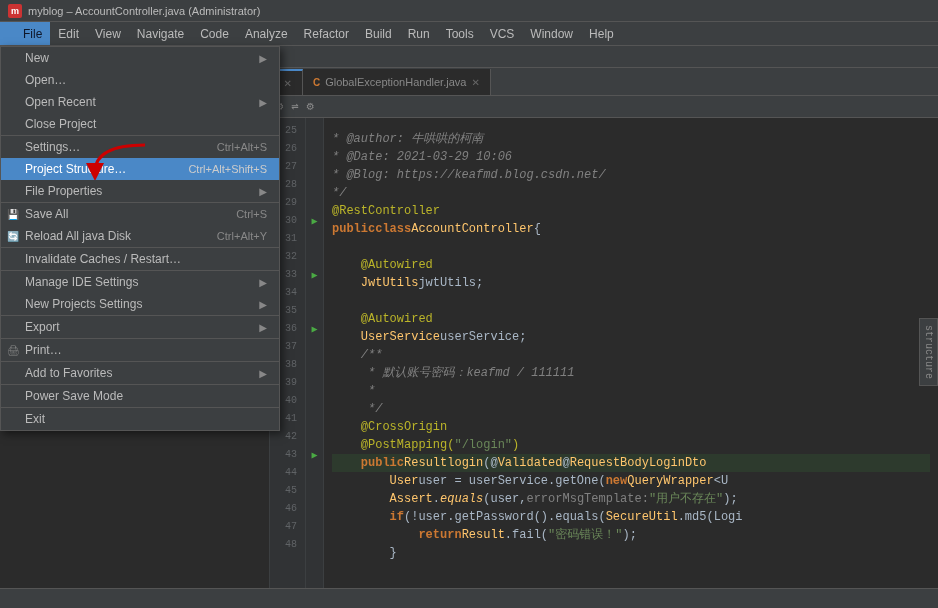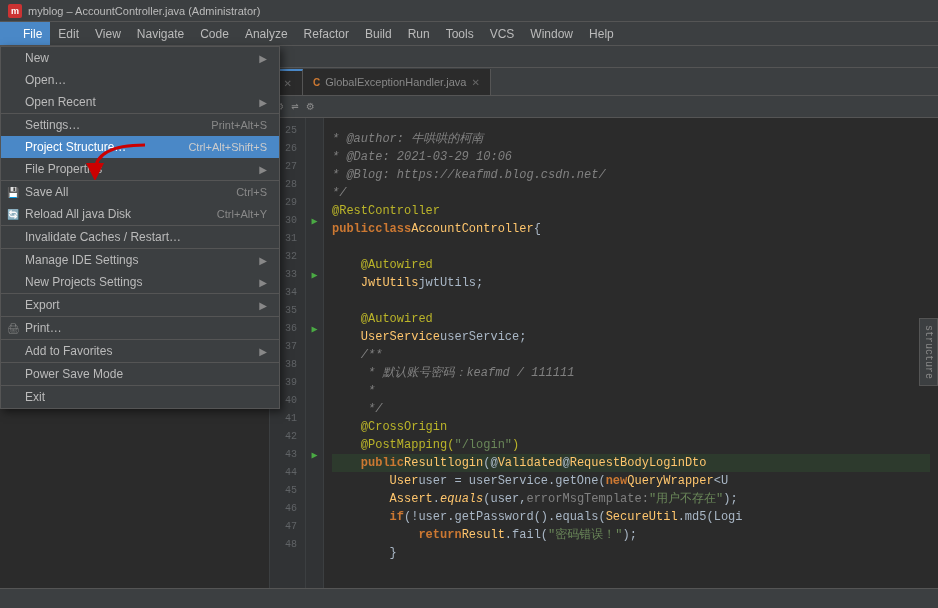--- a/index.html
+++ b/index.html
@@ -50,21 +50,21 @@
       align-items: center;
       color: #bbbbbb;
       font-size: 12px;
       cursor: pointer;
     }
     .menu-item:hover, .menu-item.active {
       background: #4c5052;
     }
     .menu-item.active {
       background: #4a88c7;
-      color: #ffffff;
+      color: #0f172a;
       padding-left: 23px;
     }
 
     
     .breadcrumb-bar {
       background: #3c3f41;
       height: 22px;
       display: flex;
       align-items: center;
       padding: 0 8px;
@@ -591,24 +591,27 @@
     <span>New</span>
     <span class="menu-arrow">▶</span>
   </div>
   <div class="menu-row">
     <span>Open…</span>
   </div>
   <div class="menu-row">
     <span>Open Recent</span>
     <span class="menu-arrow">▶</span>
   </div>
+  <div class="menu-row">
+    <span>Close Project</span>
+  </div>
   <div class="menu-row separator"></div>
   <div class="menu-row">
     <span>Settings…</span>
-    <span class="menu-shortcut">Print+Alt+S</span>
+    <span class="menu-shortcut">Ctrl+Alt+S</span>
   </div>
   <div class="menu-row highlighted">
     <span>Project Structure…</span>
     <span class="menu-shortcut">Ctrl+Alt+Shift+S</span>
   </div>
   <div class="menu-row">
     <span>File Properties</span>
     <span class="menu-arrow">▶</span>
   </div>
   <div class="menu-row separator"></div>

